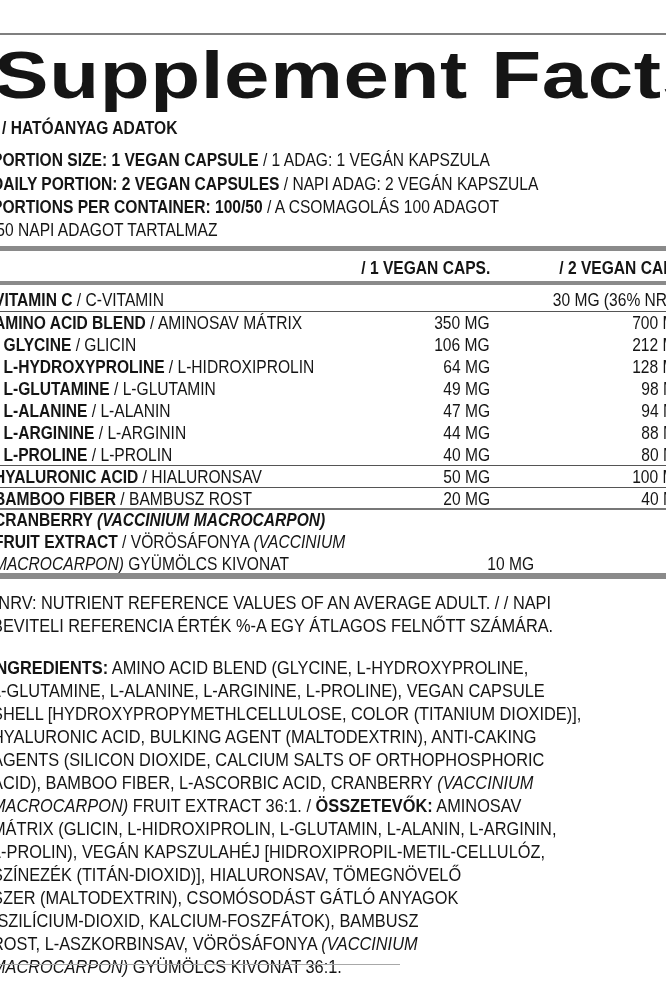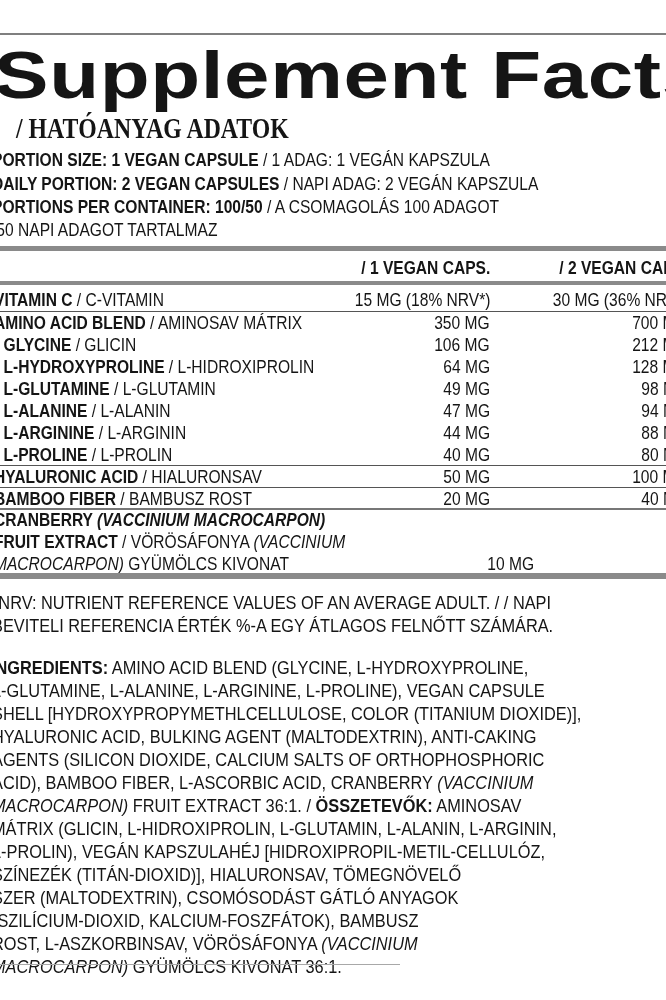--- a/index.html
+++ b/index.html
@@ -44,25 +44,24 @@
       white-space: nowrap;
     }
     .line {
       position: absolute;
       white-space: nowrap;
       font-size: 19px;
       line-height: 22px;
       color: #151515;
     }
     .subtitle {
-      left: 16px;
+      left: 2px;
       top: 117px;
       font-weight: bold;
-      font-size: 29px;
-      font-family: Liberation Serif, serif;
+      font-size: 19px;
     }
     .b { font-weight: bold; }
     .i { font-style: italic; }
     .row {
       position: absolute;
       left: 0;
       width: 666px;
       height: 22px;
       font-size: 19px;
       line-height: 22px;
@@ -137,23 +136,20 @@
       <span class="cond" style="transform:scale(0.82,1);transform-origin:100% 0;">/ 2 VEGAN CAPS.</span>
     </span>
   </div>
 
   <div class="rule" style="top:281px;width:666px;height:4px;background:#8a8a8a;"></div>
 
   <div class="row" style="top:289px;">
     <span class="name">
       <span class="cond" style="transform:scale(0.82,1);"><span class="b">VITAMIN C</span><span> / C-VITAMIN</span></span>
     </span>
-    <span class="v1">
-      <span class="cond" style="transform:scale(0.82,1);transform-origin:100% 0;">15 MG (18% NRV*)</span>
-    </span>
     <span class="v2">
       <span class="cond" style="transform:scale(0.82,1);transform-origin:100% 0;">30 MG (36% NRV*)</span>
     </span>
   </div>
   <div class="rule" style="top:311px;width:666px;height:1px;background:#555;"></div>
 
   <div class="row" style="top:312px;">
     <span class="name">
       <span class="cond" style="transform:scale(0.82,1);"><span class="b">AMINO ACID BLEND</span><span> / AMINOSAV MÁTRIX</span></span>
     </span>

